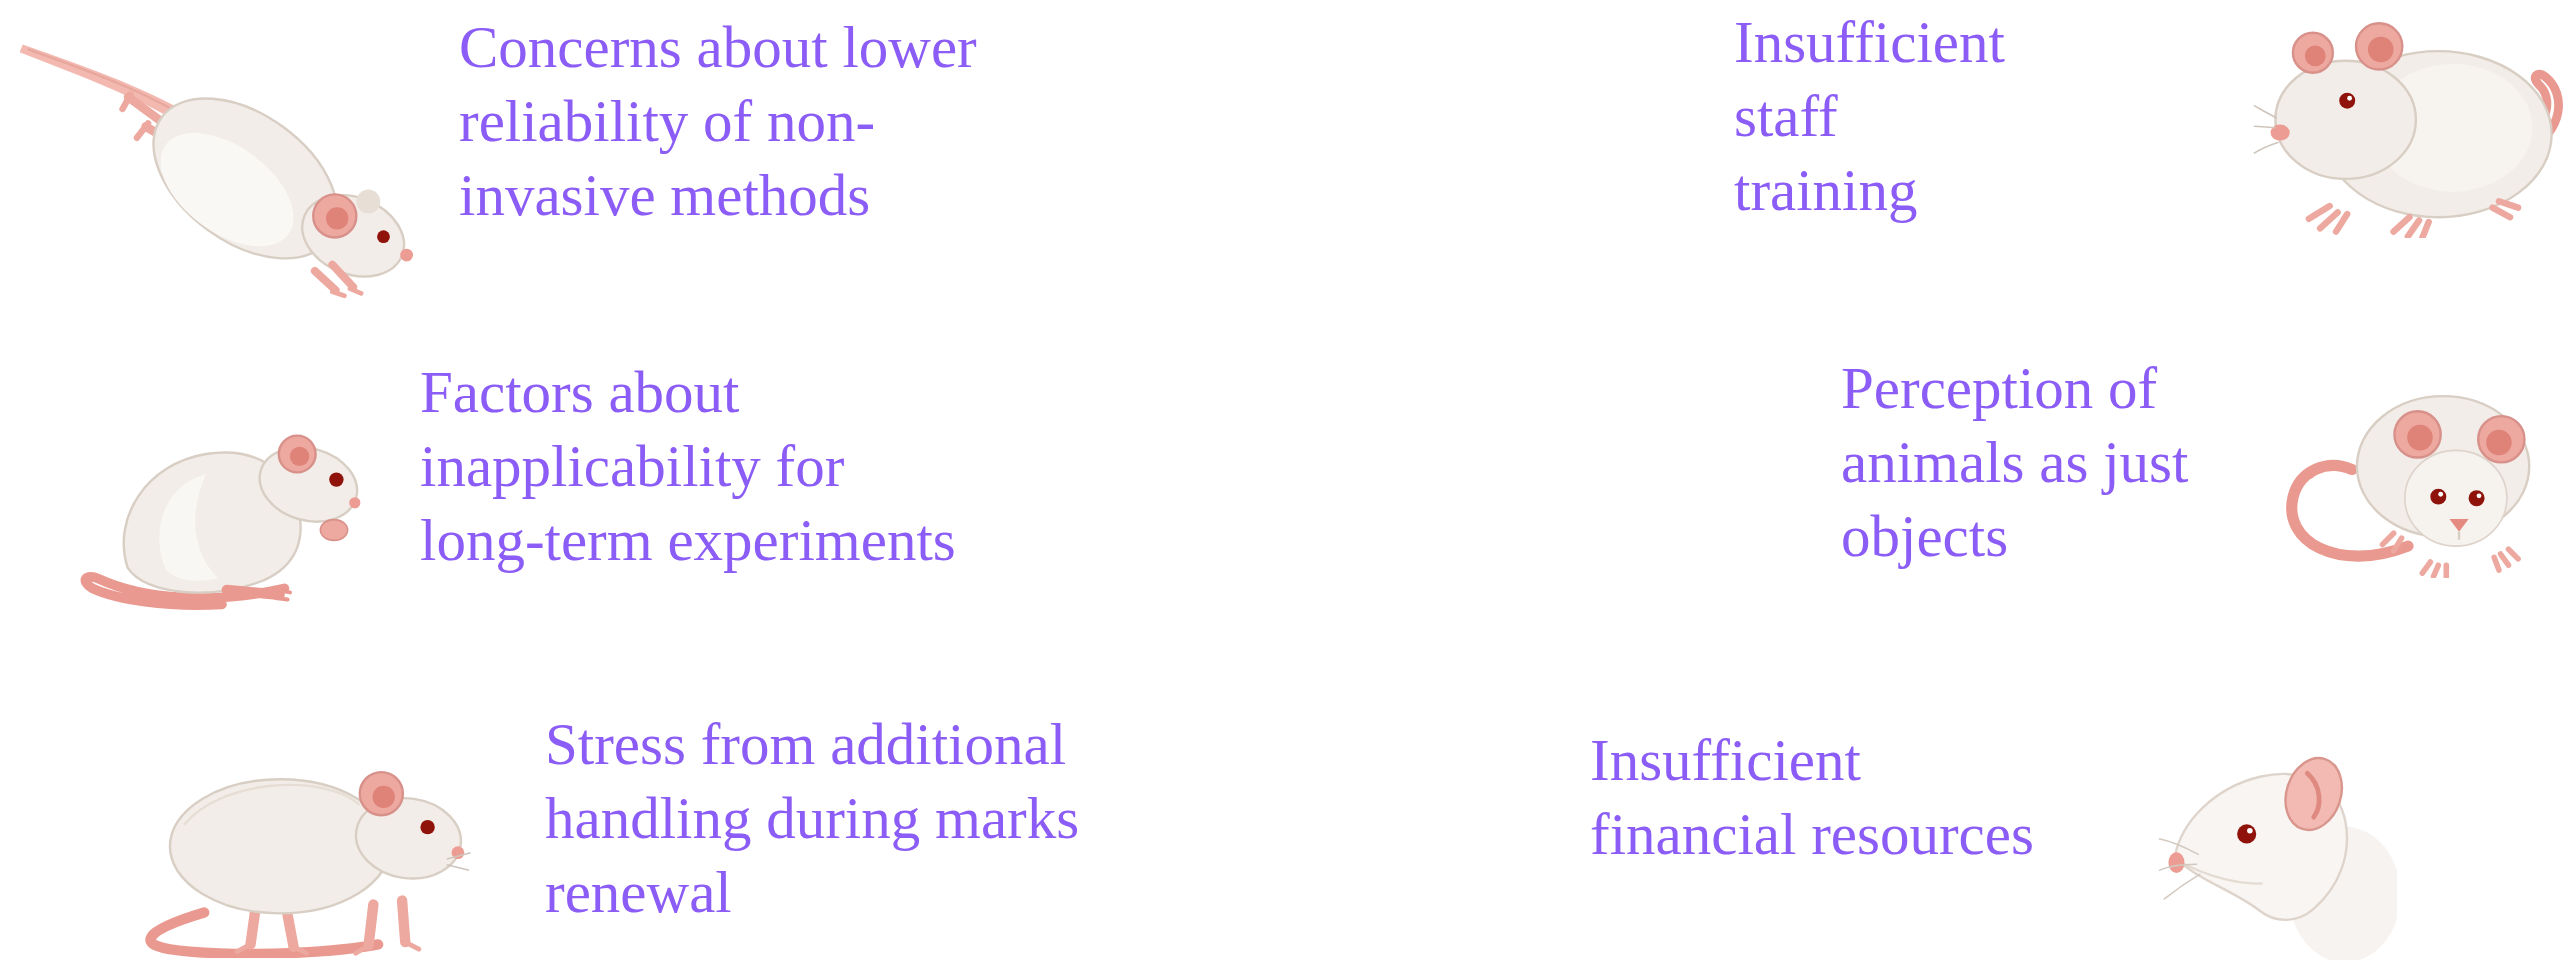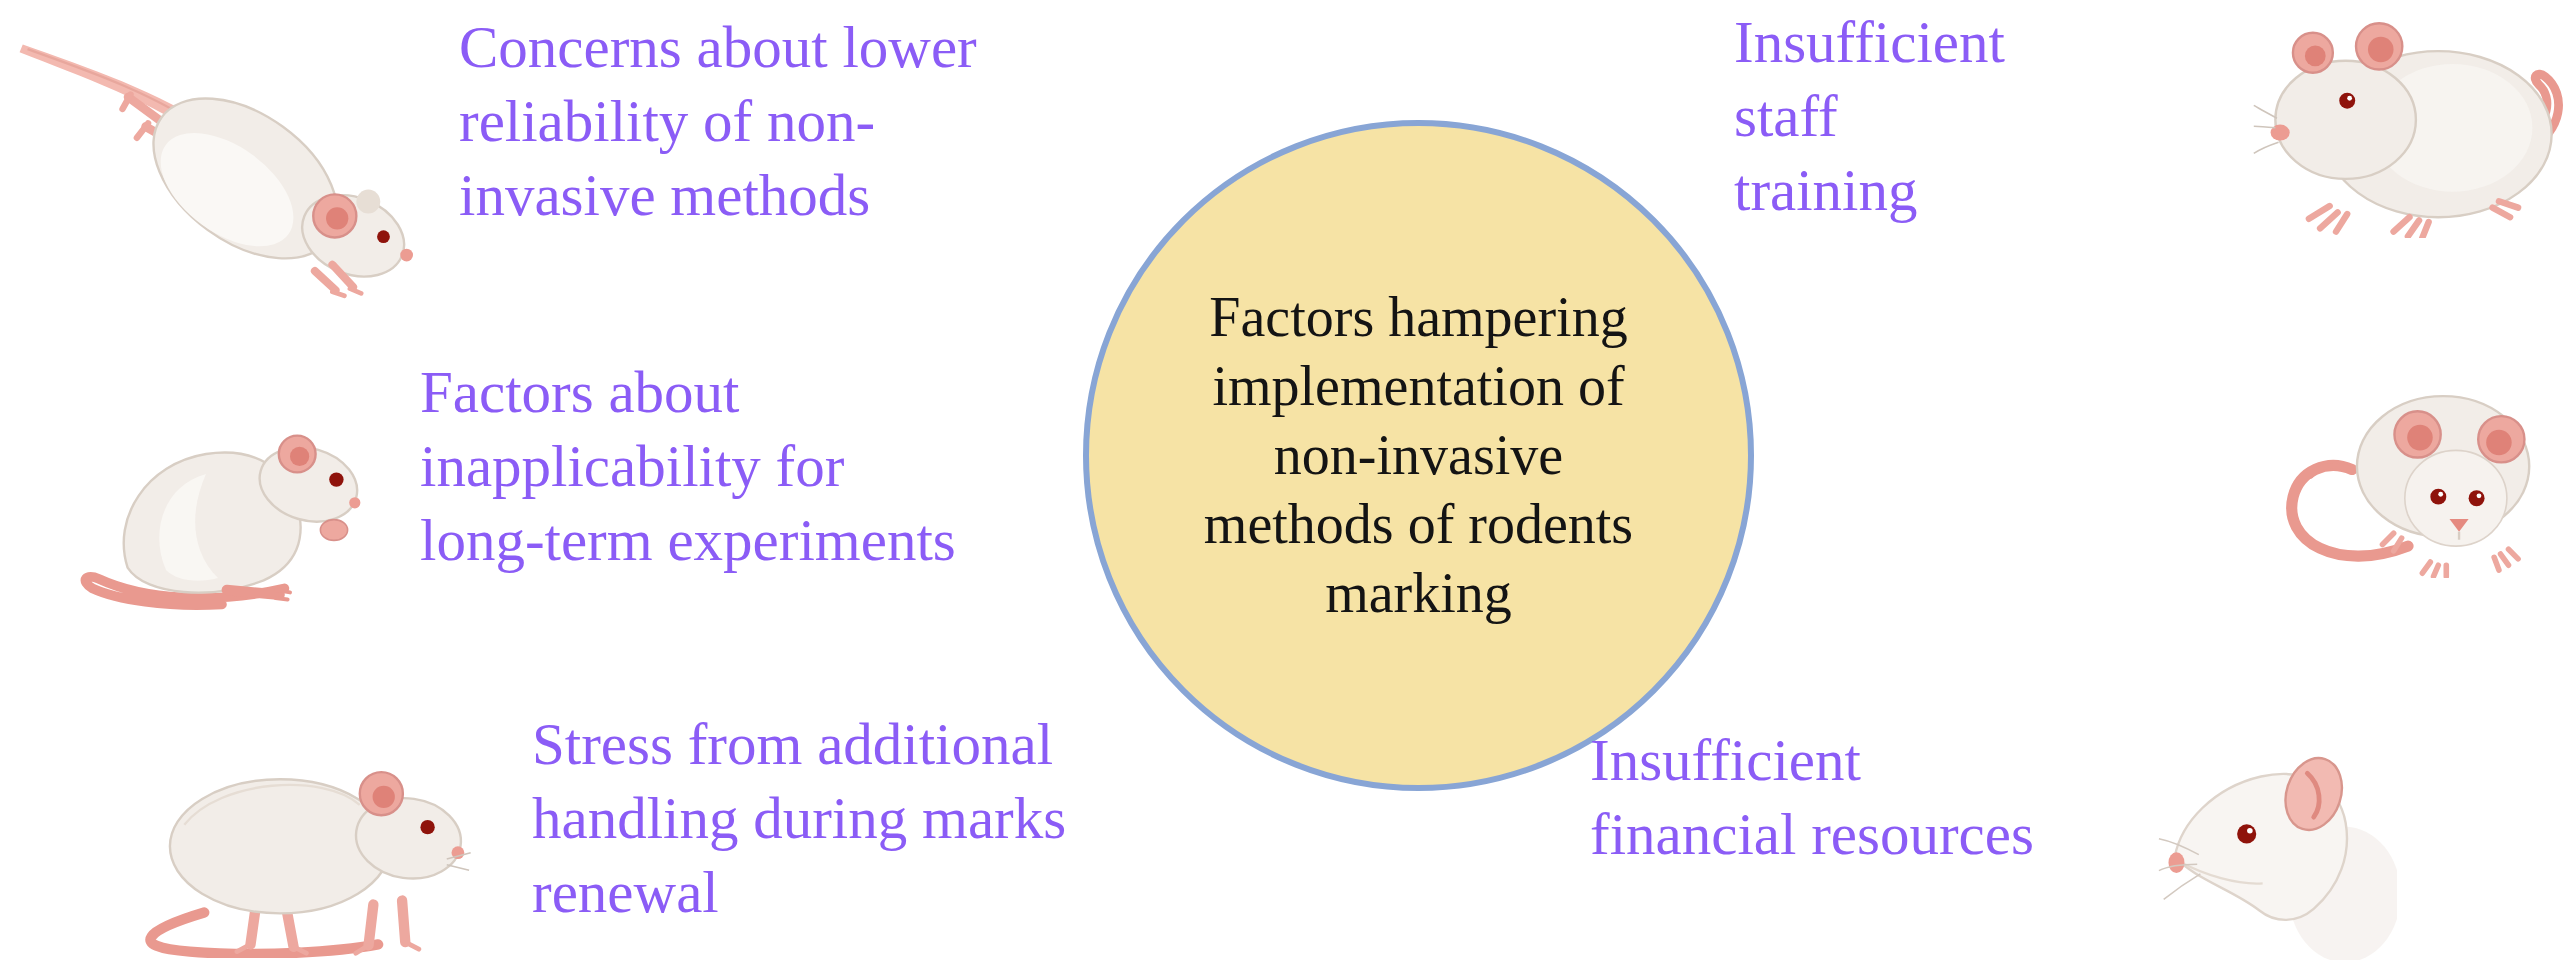--- a/index.html
+++ b/index.html
@@ -47,37 +47,30 @@
   .rat-tl { left: 9.6px;   top: 17.6px;  width: 403px; height: 281px; }
   .rat-ml { left: 70px;   top: 398px; width: 320px; height: 212px; }
   .rat-bl { left: 92px;  top: 741px; width: 384px; height: 217px; }
   .rat-tr { left: 2253px; top: 16px;  width: 313px; height: 222px; }
   .rat-mr { left: 2274px; top: 377px; width: 268px; height: 201px; }
   .rat-br { left: 2157px; top: 727px; width: 240px; height: 233px; }
 
   
   .label-tl { left: 459px;  top: 11.2px;  }
   .label-ml { left: 420px;  top: 356px; }
-  .label-bl { left: 532px;  top: 708px; }
+  .label-bl { left: 545px;  top: 708px; }
   .label-tr { left: 1734px; top: 6.4px;   }
   .label-mr { left: 1841px; top: 352px; }
   .label-br { left: 1590px; top: 724px; }
 </style>
 </head>
 <body>
 
 <div class="canvas">
 
-  <div class="central-circle" style="background: rgb(246, 227, 165); border-color: rgb(136, 165, 213);">
-    <div class="central-text">Factors hampering
-implementation of
-non-invasive
-methods of rodents
-marking</div>
-  </div>
 
   <div class="rat rat-tl">
     <svg viewBox="0 0 505 350" aria-hidden="true">
       <path d="M16,32 C95,60 190,92 258,140 L248,154 C180,104 88,72 12,42 Z" fill="#f3b9b0"></path>
       <path d="M22,38 C95,64 185,95 248,142" stroke="#e8a79d" stroke-width="3" fill="none"></path>
       <path d="M148,98 L208,142" stroke="#eda89f" stroke-width="11" stroke-linecap="round" fill="none"></path>
       <path d="M141,113 L151,95" stroke="#eda89f" stroke-width="8" stroke-linecap="round" fill="none"></path>
       <path d="M170,135 L224,166" stroke="#eda89f" stroke-width="11" stroke-linecap="round" fill="none"></path>
       <path d="M159,149 L173,131" stroke="#eda89f" stroke-width="8" stroke-linecap="round" fill="none"></path>
       <ellipse cx="295" cy="200" rx="130" ry="80" transform="rotate(36 295 200)" fill="#f2ede8" stroke="#d8cec4" stroke-width="3"></ellipse>
@@ -172,20 +165,23 @@
       <circle cx="209" cy="147" r="3" fill="#ffffff"></circle>
       <circle cx="254" cy="152" r="10" fill="#8f130b"></circle>
       <circle cx="257" cy="149" r="3" fill="#ffffff"></circle>
       <path d="M220,178 L244,178 L232,194 Z" fill="#e58a80"></path>
       <path d="M232,194 L232,204" stroke="#d8cec4" stroke-width="3" fill="none"></path>
       <path d="M150,196 l-14,14 M160,202 l-10,16" stroke="#eda89f" stroke-width="7" stroke-linecap="round" fill="none"></path>
       <path d="M196,232 l-10,14 M206,236 l-6,14 M216,236 l0,14" stroke="#eda89f" stroke-width="7" stroke-linecap="round" fill="none"></path>
       <path d="M284,222 l10,14 M294,216 l12,12 M276,226 l6,16" stroke="#eda89f" stroke-width="7" stroke-linecap="round" fill="none"></path>
     </svg>
   </div>
+  <div class="factor-label label-mr">Perception of
+animals as just
+objects</div>
 
   <div class="rat rat-br">
     <svg viewBox="0 0 300 292" aria-hidden="true">
       <ellipse cx="235" cy="210" rx="70" ry="85" fill="#f0eae5" opacity="0.55"></ellipse>
       <path d="M22,162 C30,120 70,76 130,62 C185,50 228,74 236,120 C243,160 228,200 196,228 C175,246 148,246 128,230 C95,204 45,190 22,162 Z" fill="#f8f5f2" stroke="#ded4cb" stroke-width="3"></path>
       <path d="M26,168 C60,186 100,198 132,196" fill="none" stroke="#e4dbd2" stroke-width="3"></path>
       <ellipse cx="196" cy="84" rx="34" ry="46" transform="rotate(18 196 84)" fill="#f2bab2" stroke="#d8968d" stroke-width="3"></ellipse>
       <path d="M188,58 C205,73 207,98 196,113" fill="none" stroke="#df8a80" stroke-width="6" stroke-linecap="round"></path>
       <circle cx="112" cy="134" r="12" fill="#8f130b"></circle>
       <circle cx="116" cy="130" r="3.5" fill="#ffffff"></circle>

